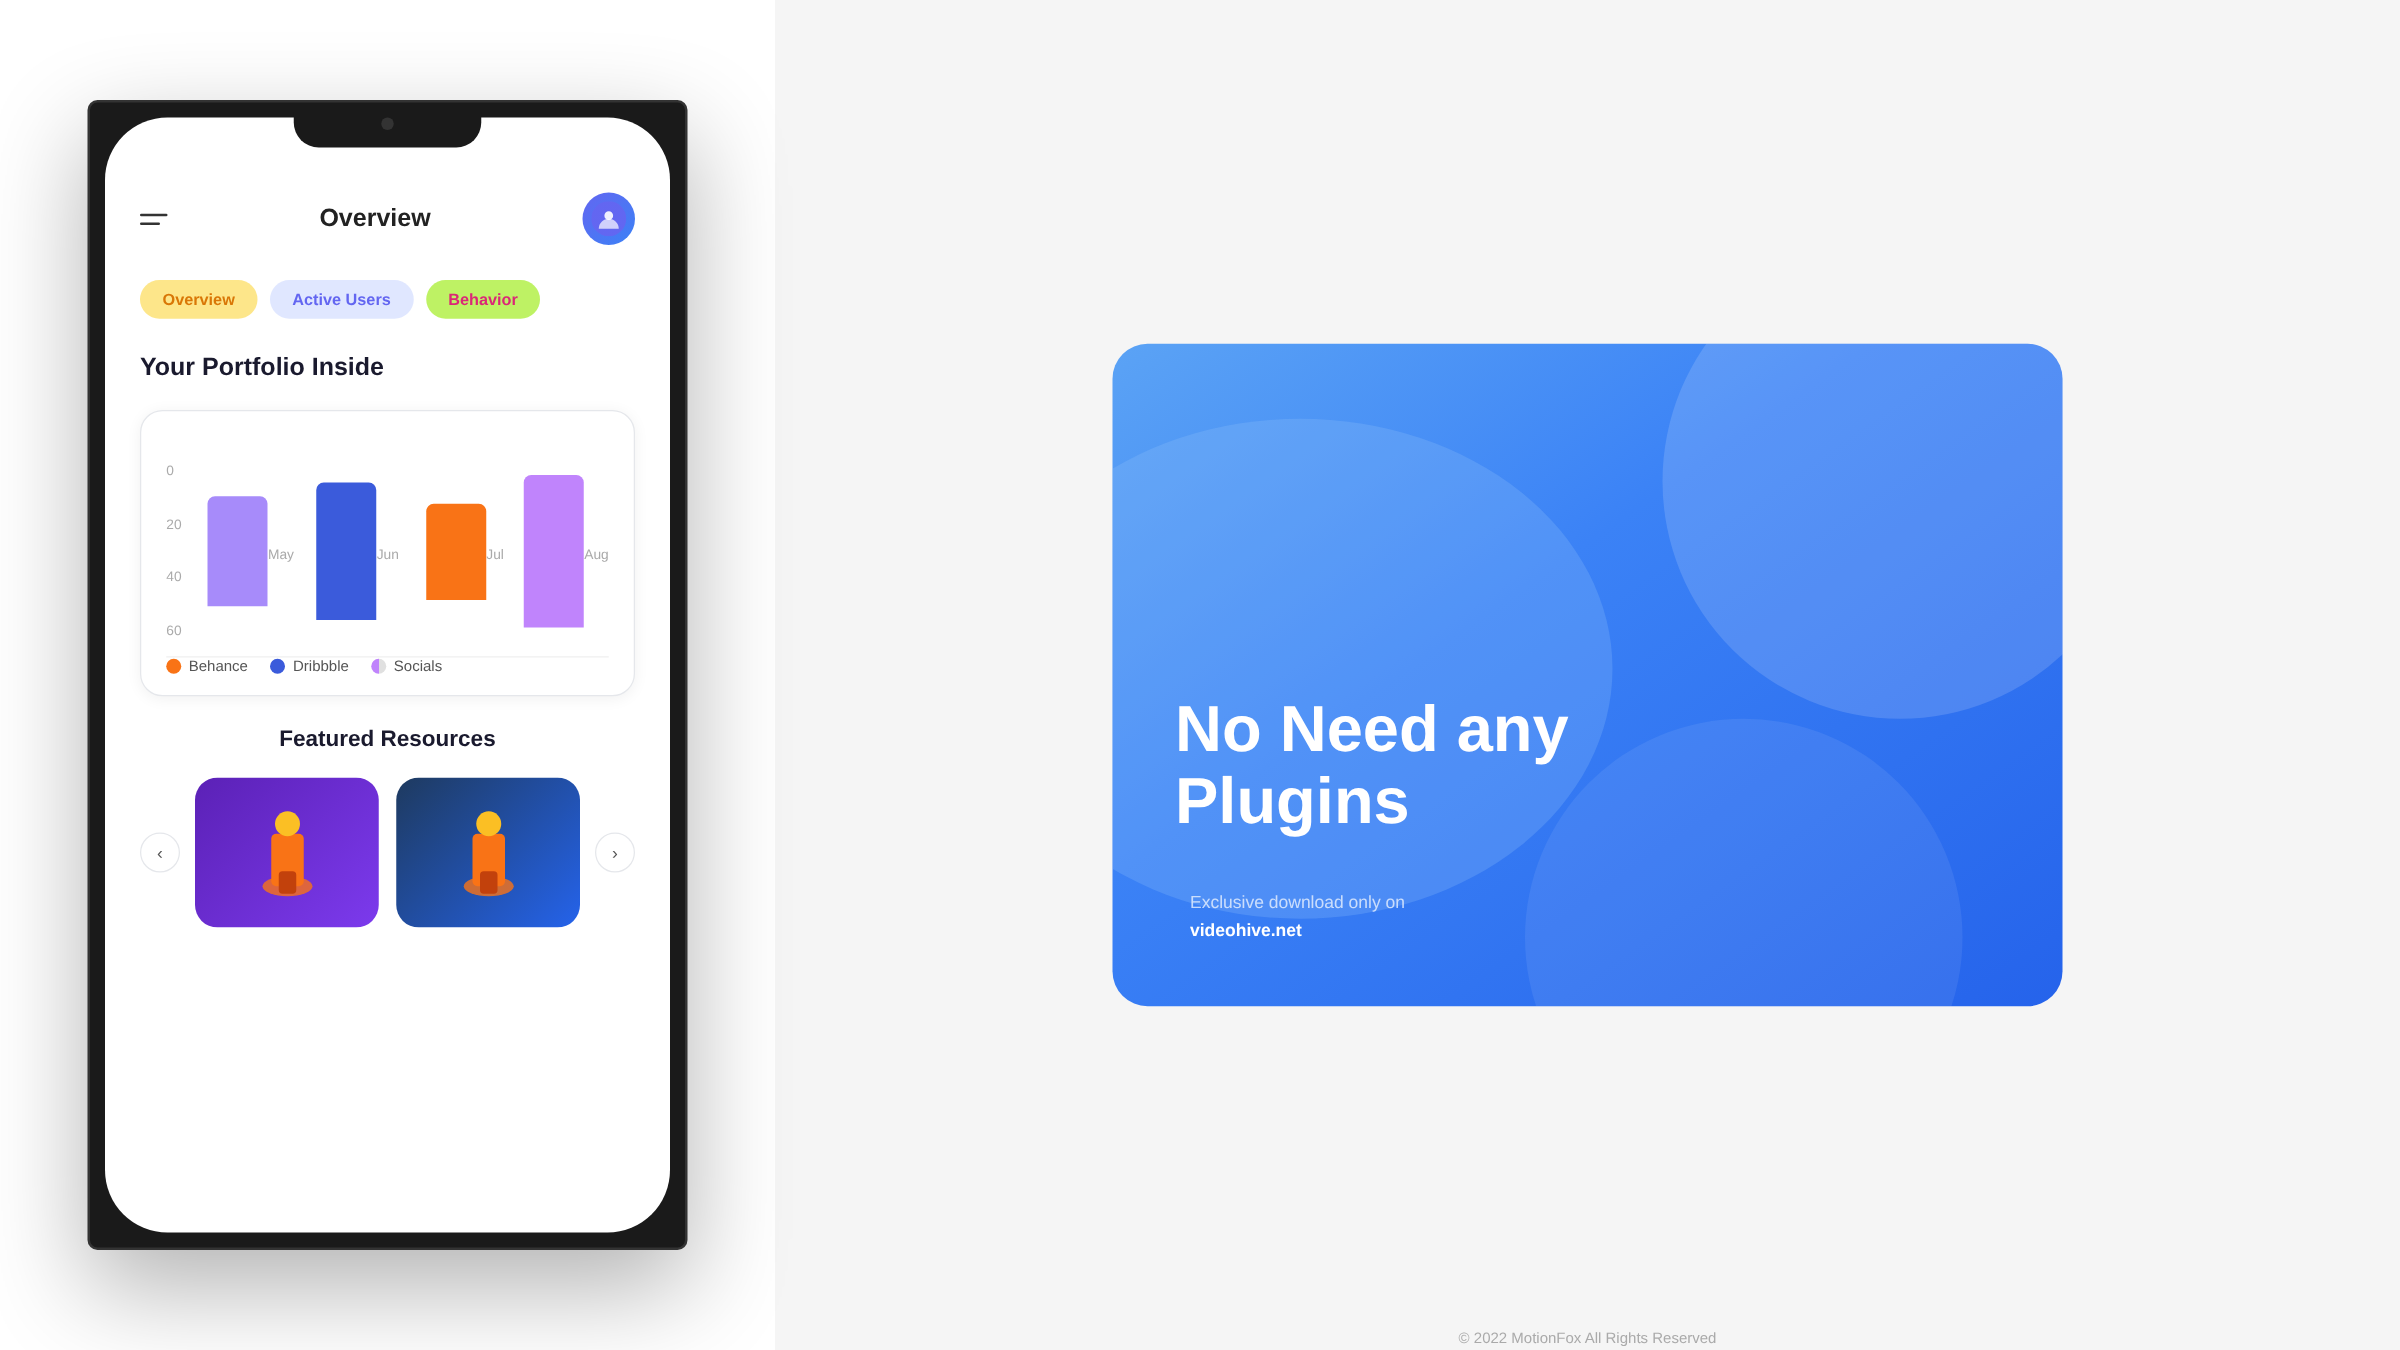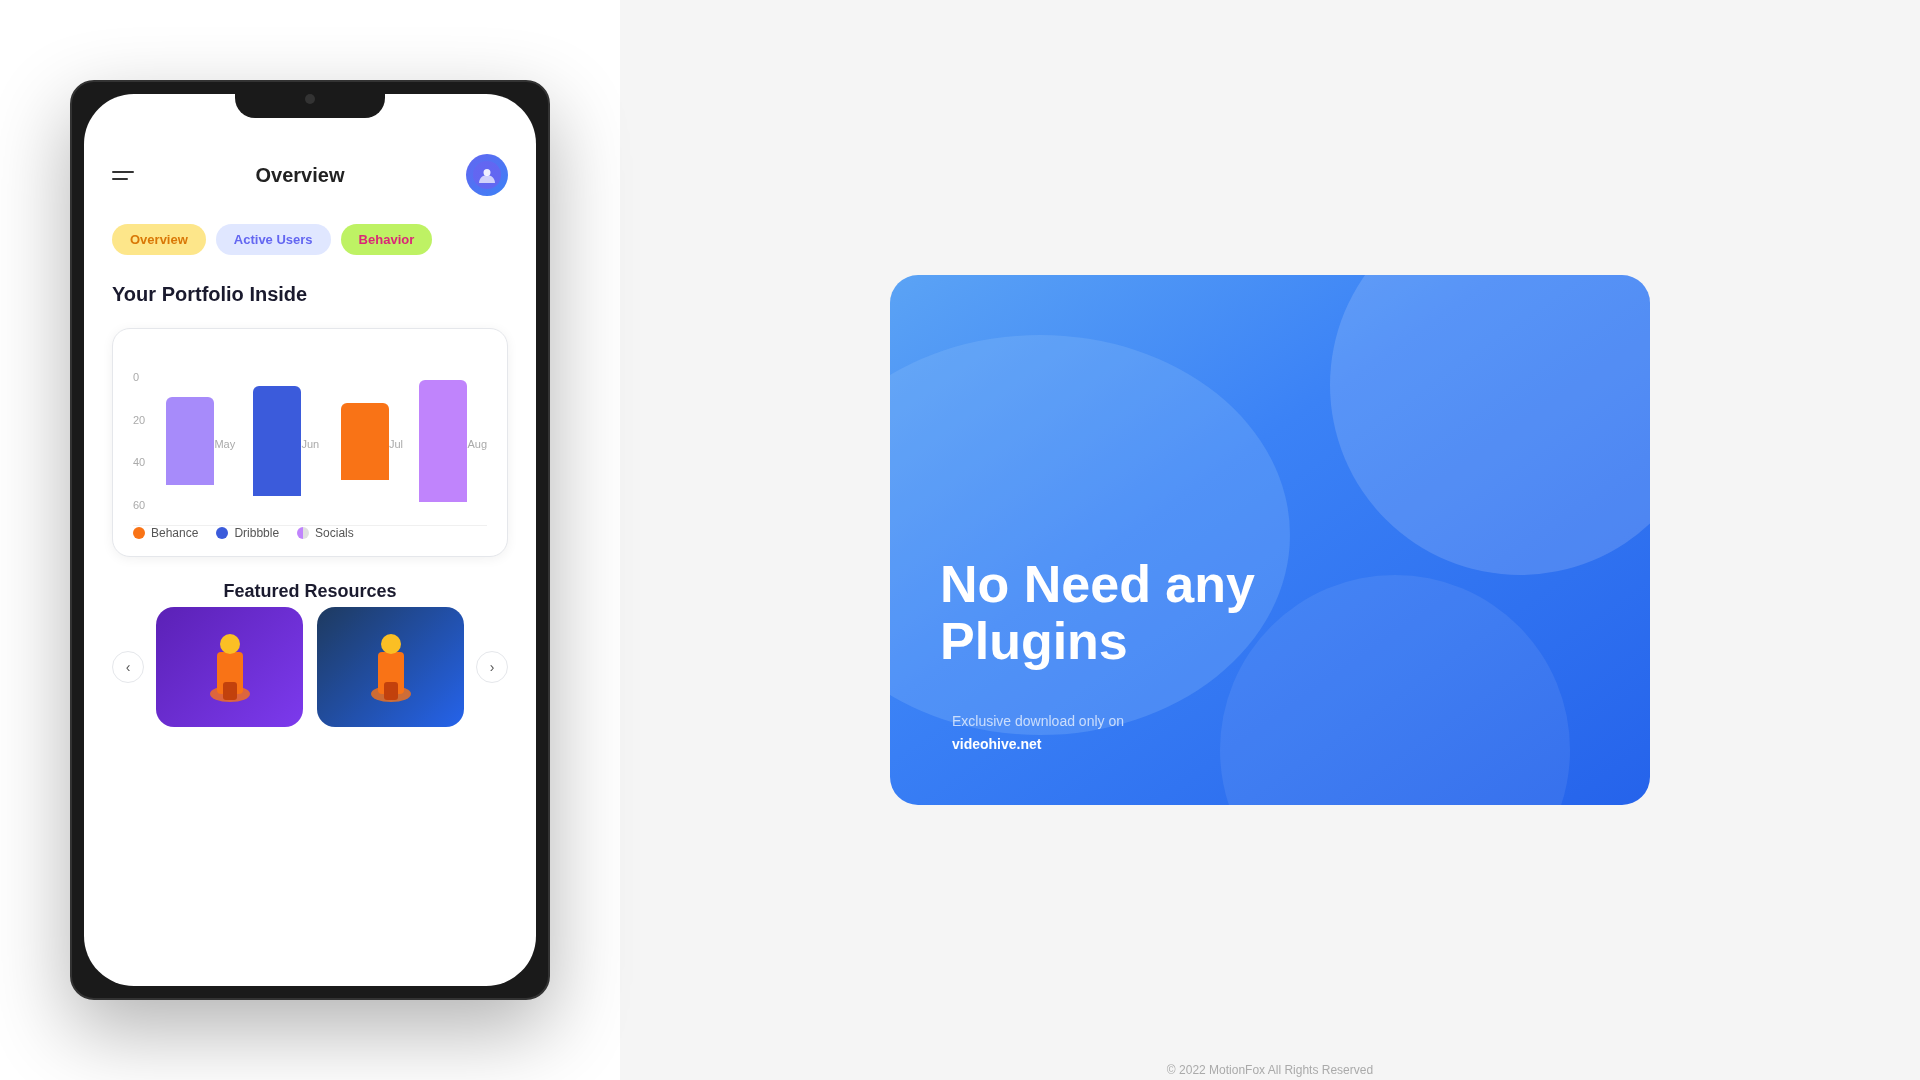--- a/index.html
+++ b/index.html
@@ -23,21 +23,21 @@
       justify-content: center;
       position: relative;
       z-index: 10;
     }
 
     
     .phone-frame {
       width: 480px;
       height: 920px;
       background: #1a1a1a;
-      border-radius: 24px;
+      border-radius: 8px;
       position: relative;
       box-shadow: 0 30px 80px rgba(0,0,0,0.3);
       border: 2px solid #333;
     }
 
     .phone-frame::before {
       content: '';
       position: absolute;
       top: 8px;
       left: 50%;
@@ -260,21 +260,21 @@
     .legend-dot-dribbble { background: #3b5bdb; }
     .legend-dot-socials {
       background: linear-gradient(to right, #c084fc 50%, #e0e0e0 50%);
     }
 
     
     .featured-title {
       font-size: 18px;
       font-weight: 700;
       color: #1a1a2e;
-      margin-bottom: 5px;
+      margin-bottom: 20px;
       text-align: center;
     }
 
     .resources-row {
       display: flex;
       align-items: center;
       gap: 12px;
     }
 
     .nav-arrow {

